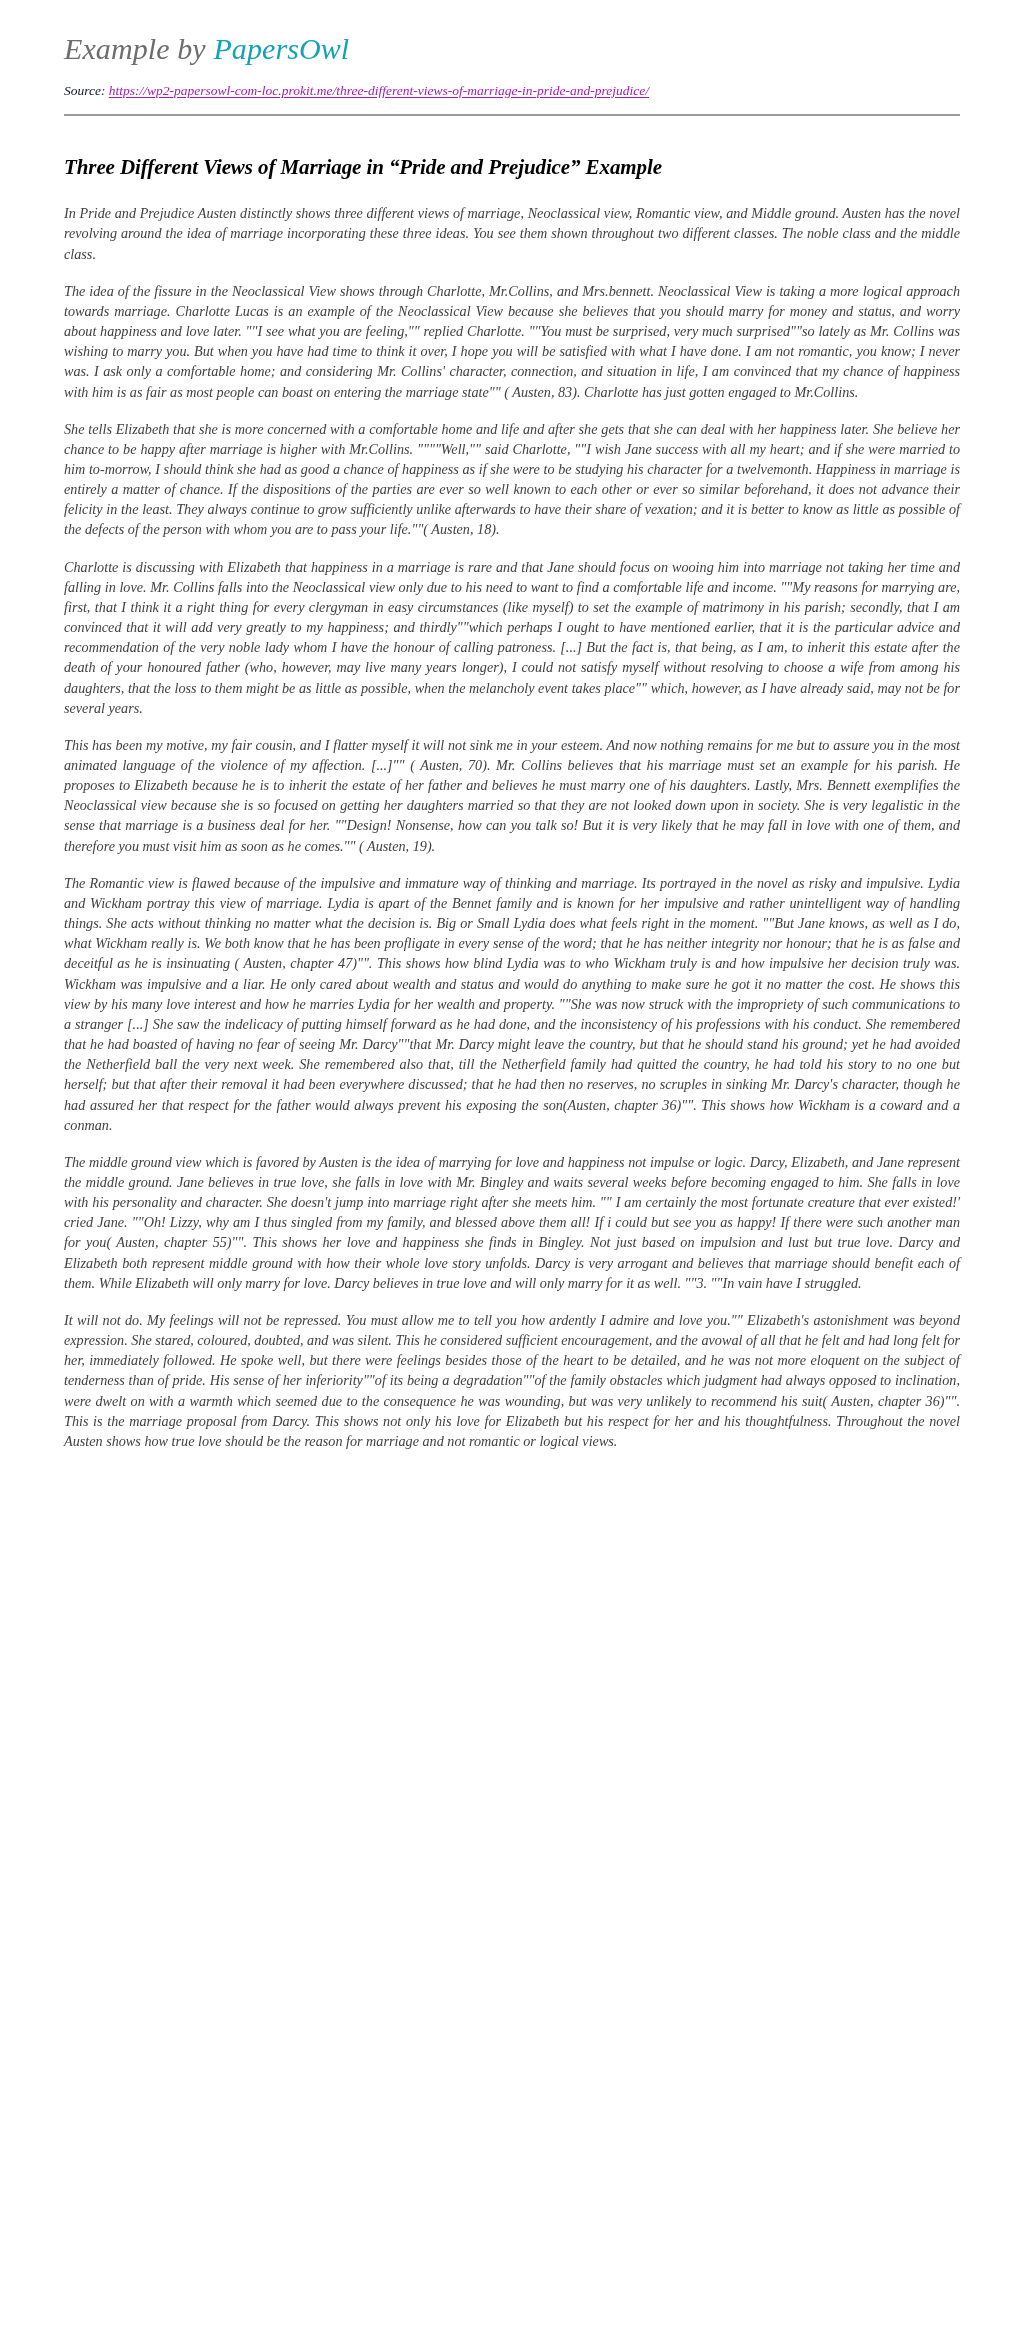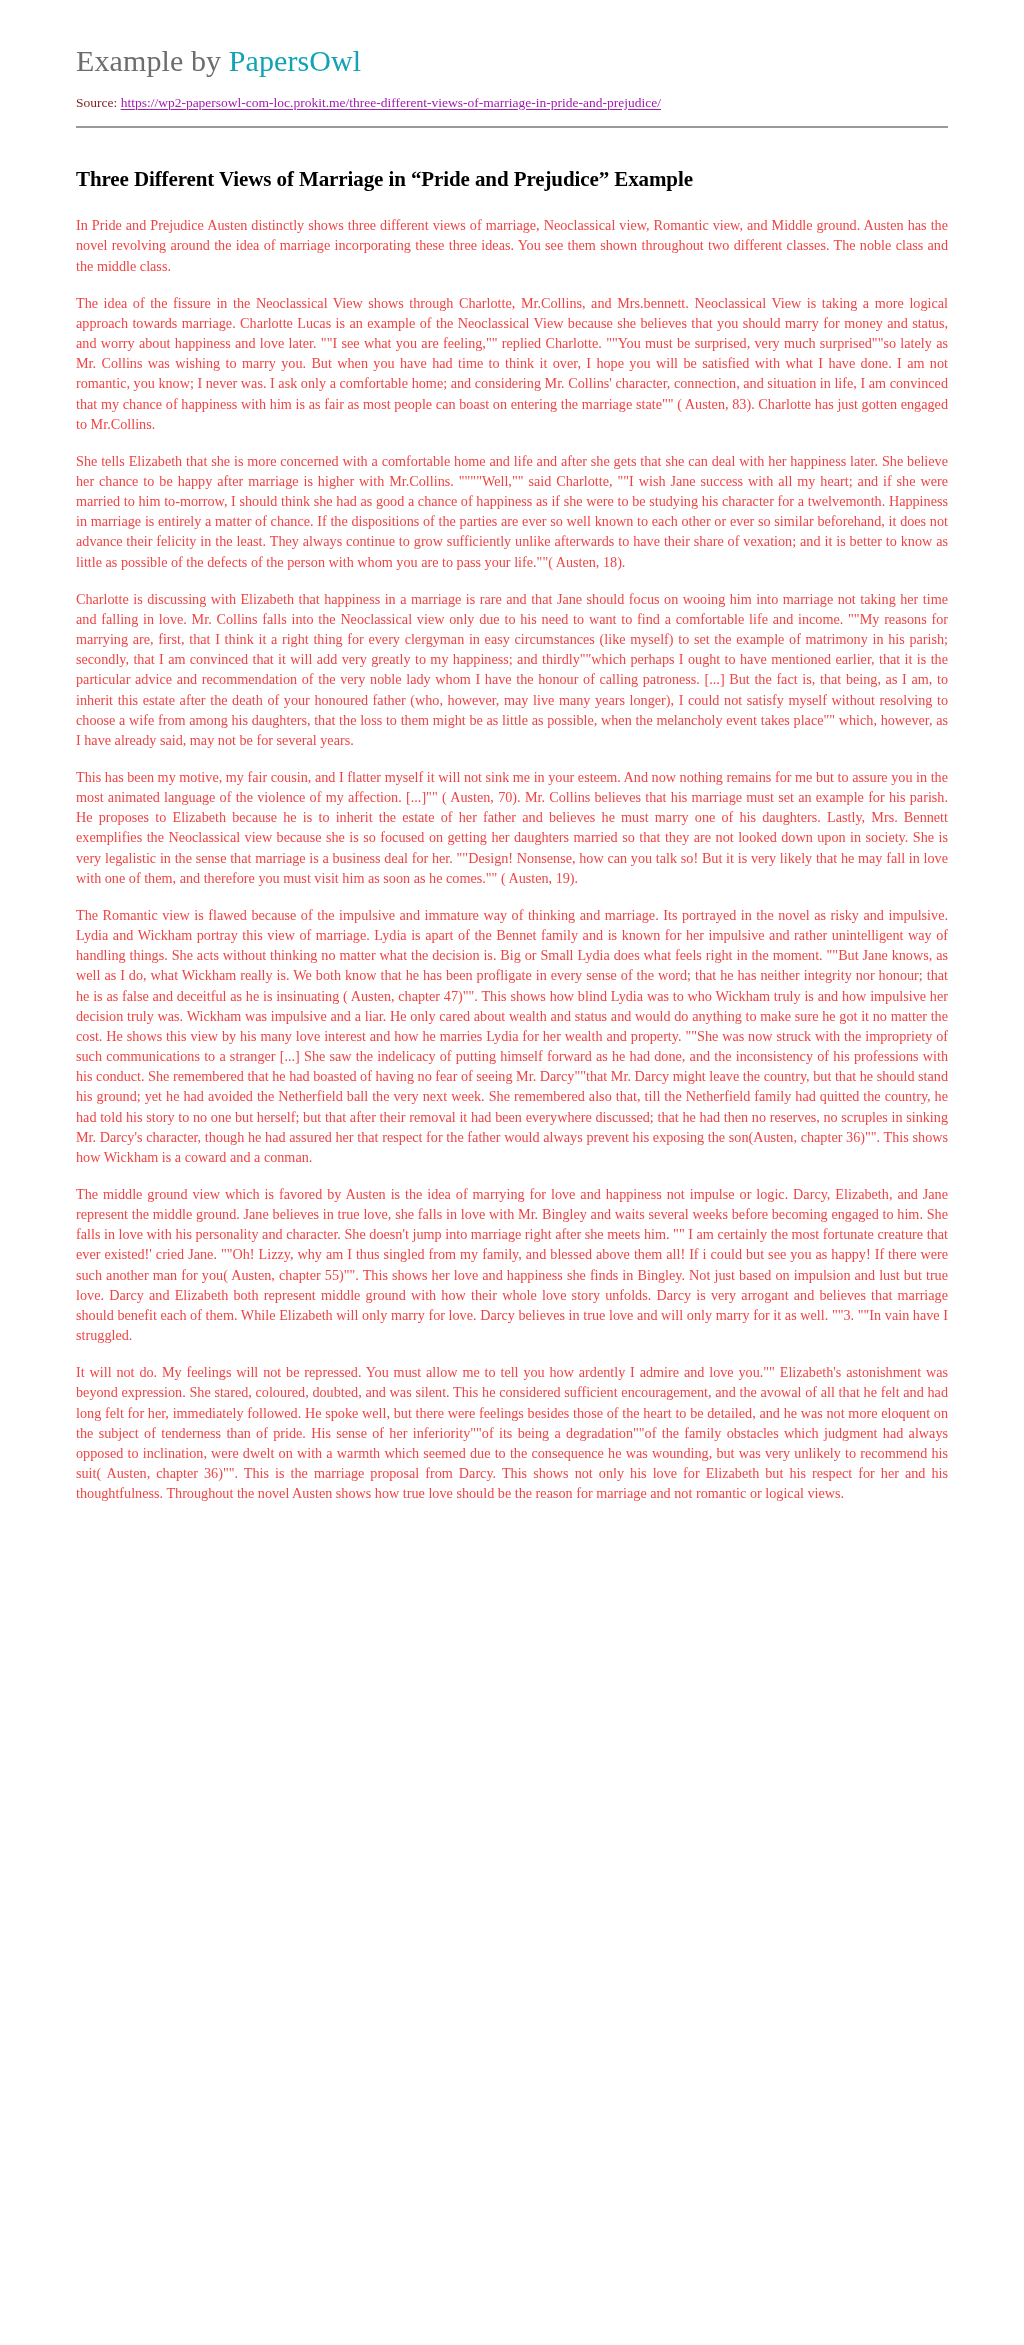--- a/index.html
+++ b/index.html
@@ -10,23 +10,24 @@
   }
   body {
     width: 1024px;
     font-family: "Liberation Serif", "DejaVu Serif", serif;
     color: #000000;
     -webkit-font-smoothing: antialiased;
   }
   .page {
     width: 1024px;
     min-height: 2345px;
-    padding: 16px;
+    padding: 4px;
     position: relative;
     background: #ffffff;
+    font-style: italic;
   }
 
   
   .masthead {
     padding: 26px 60px 0 60px;
   }
   .brand-line {
     font-size: 30px;
     line-height: 1.25;
     letter-spacing: 0.1px;
@@ -40,21 +41,21 @@
   }
   .source-line {
     margin-top: 14px;
     font-size: 13.5px;
     line-height: 1.4;
     color: #3b3b3b;
     white-space: nowrap;
     overflow: hidden;
   }
   .source-label {
-    color: #7f1d1d;
+    color: #0f172a;
   }
   .source-url {
     color: #a21caf;
     text-decoration: underline;
     text-underline-offset: 2px;
     word-break: break-all;
   }
   .rule {
     margin: 14px 60px 0 60px;
     height: 2px;
@@ -72,21 +73,21 @@
     line-height: 1.28;
     margin: 0 0 22px 0;
     letter-spacing: -0.1px;
     color: #000;
   }
   .body-copy p {
     font-size: 14.2px;
     line-height: 1.42;
     text-align: justify;
     margin: 12px 0 17px 0;
-    color: #ef4444;
+    color: #404040;
     hyphens: none;
   }
   .body-copy p:last-child {
     margin-bottom: 0;
   }
 </style>
 </head>
 <body>
 
 <div class="page">

